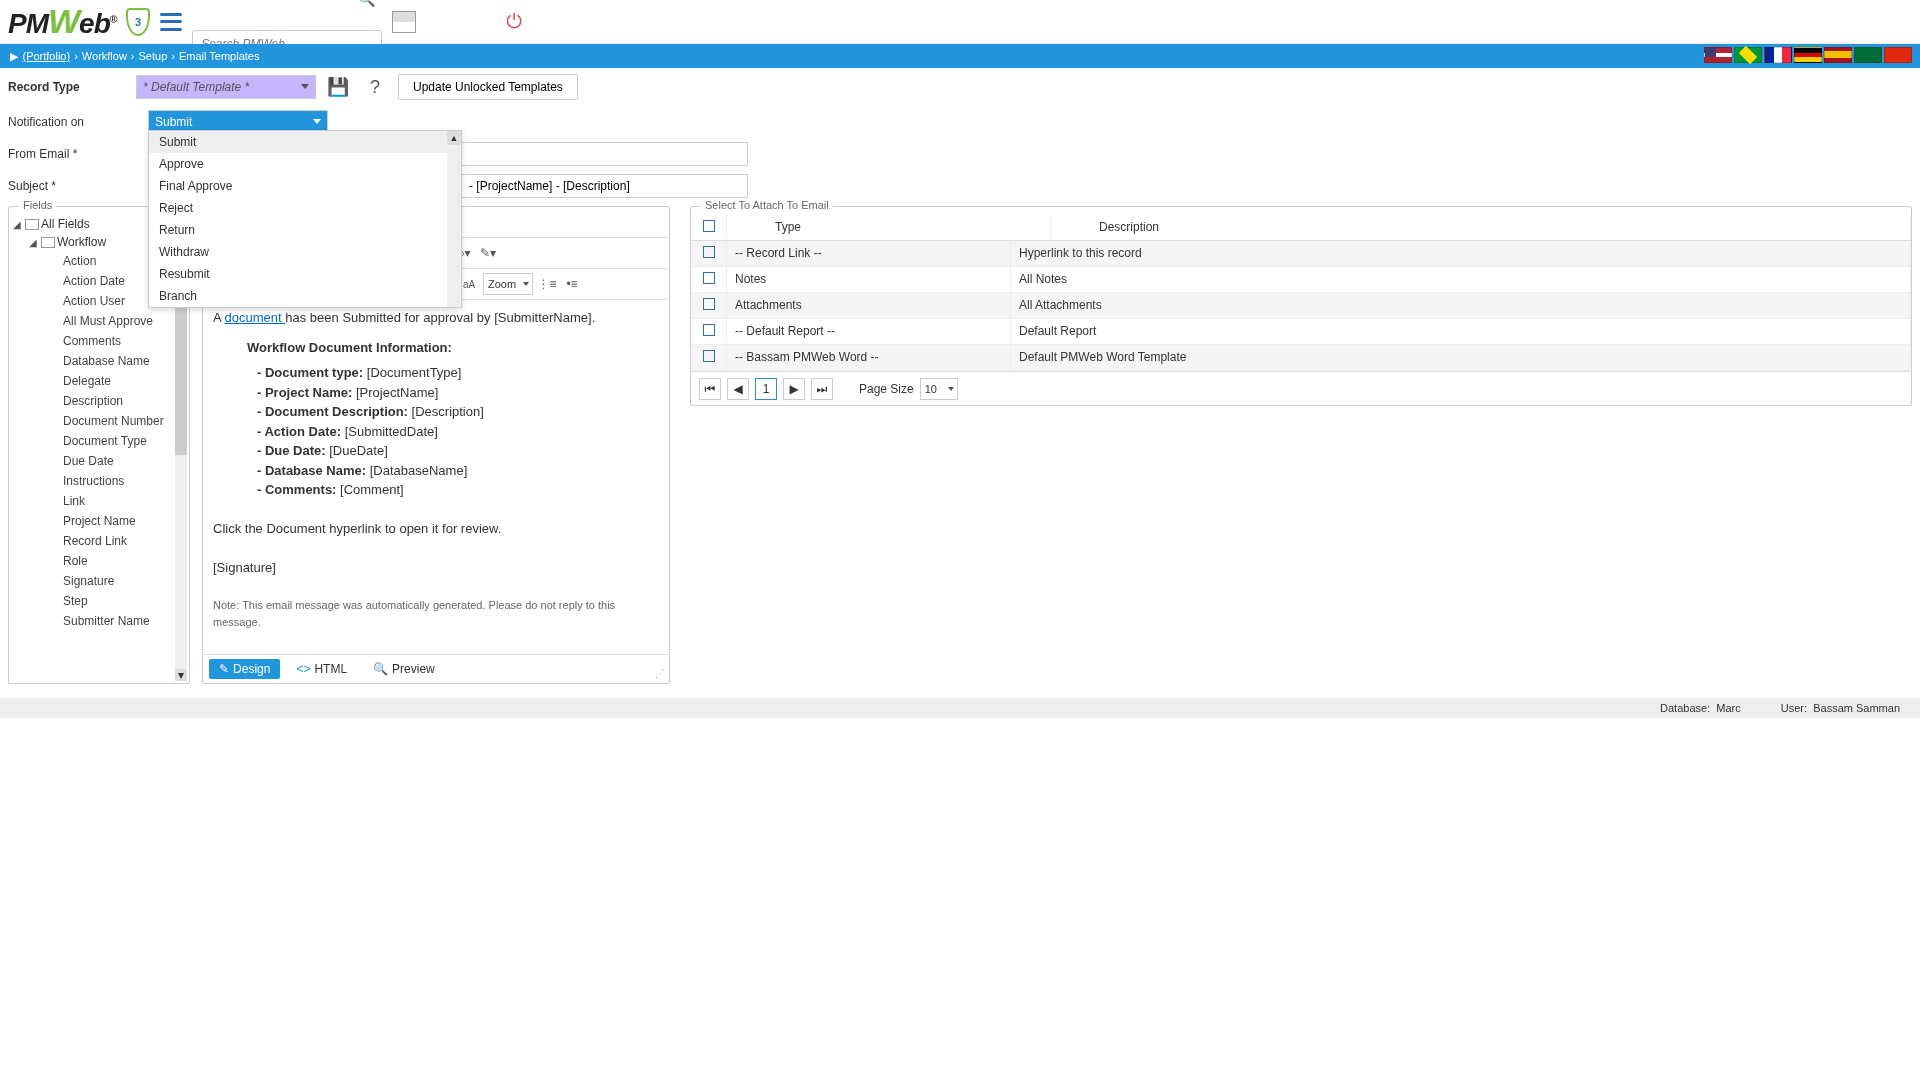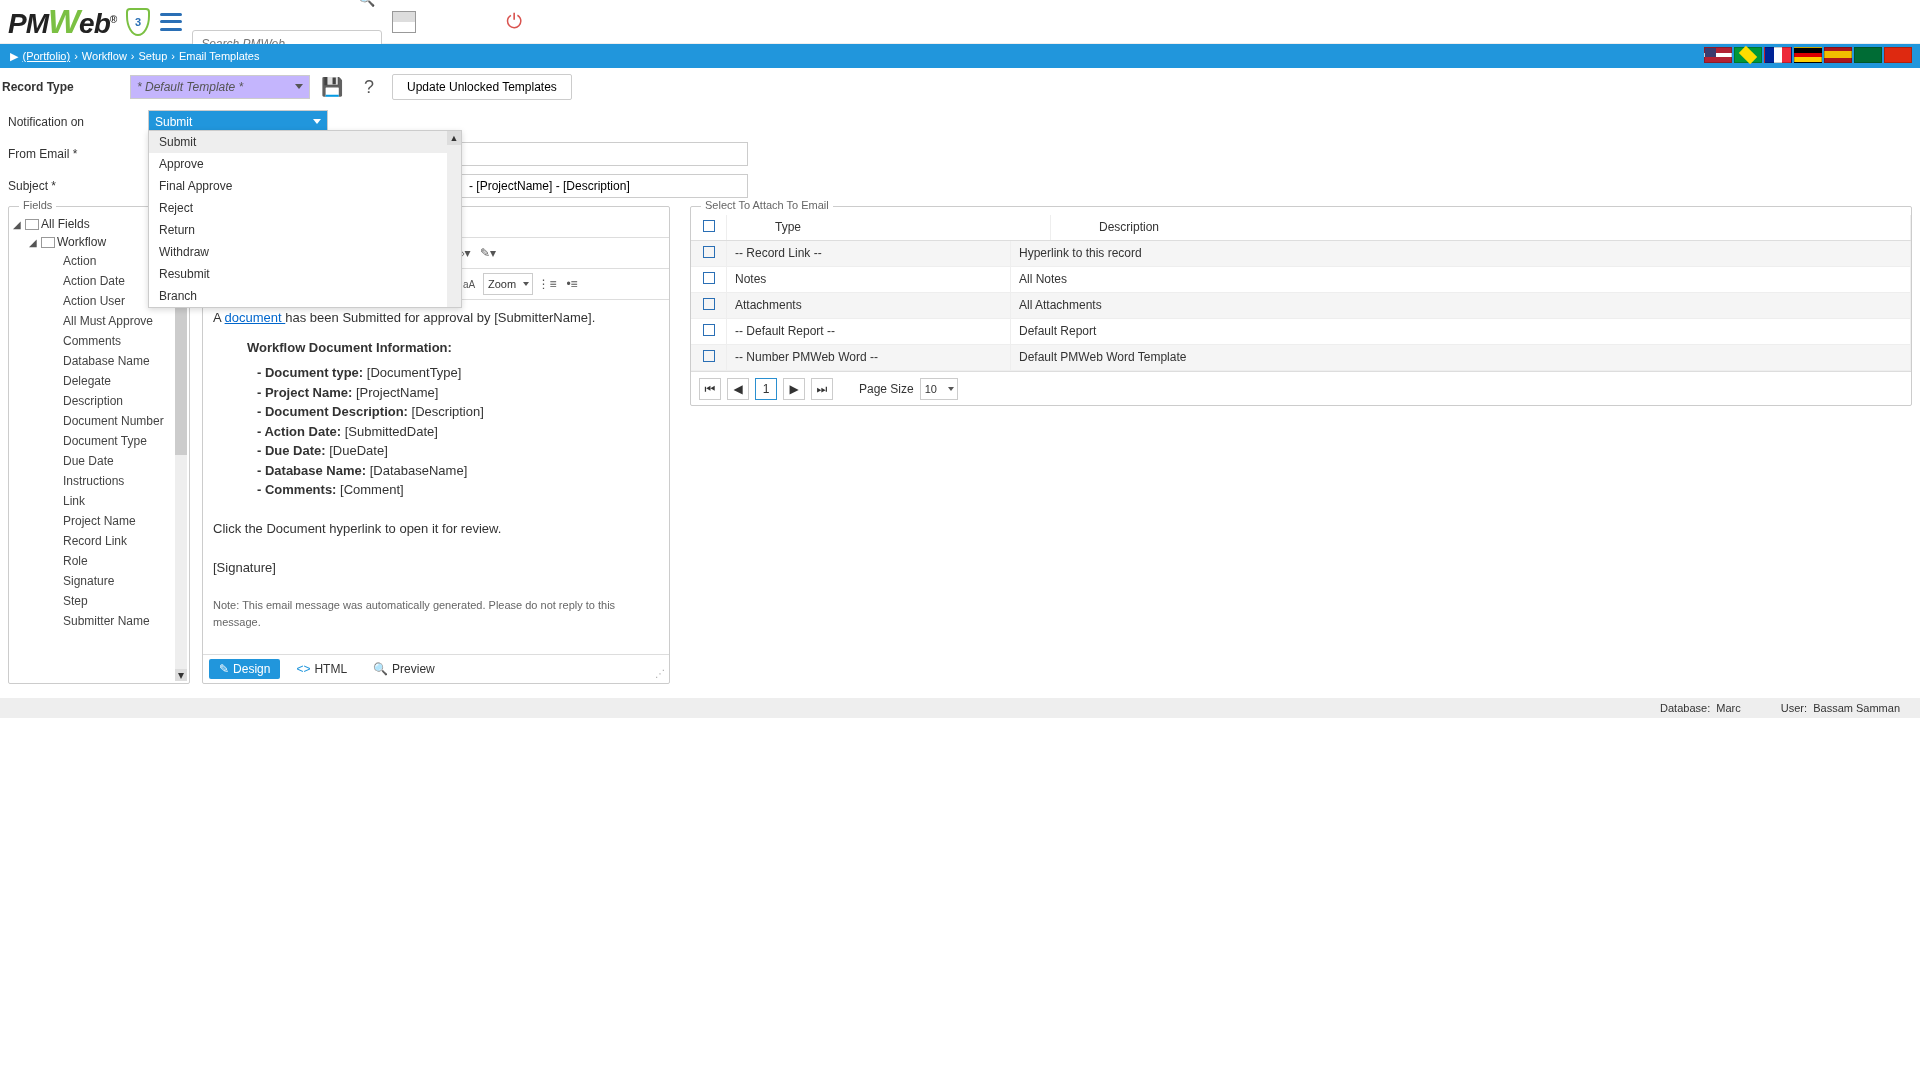--- a/index.html
+++ b/index.html
@@ -23,21 +23,21 @@
 .flag { width: 28px; height: 16px; border: 1px solid rgba(0,0,0,0.2); cursor: pointer; }
 .flag.us { background: linear-gradient(#b22234 33%, #fff 33% 66%, #b22234 66%); position: relative; }
 .flag.us::before { content:""; position:absolute; left:0; top:0; width:11px; height:9px; background:#3c3b6e; }
 .flag.br { background: #009739; position: relative; }
 .flag.br::after { content:""; position:absolute; left:5px; top:2px; width:16px; height:10px; background:#fedd00; transform: rotate(45deg); }
 .flag.fr { background: linear-gradient(90deg,#002395 33%,#fff 33% 66%,#ed2939 66%); }
 .flag.de { background: linear-gradient(#000 33%,#dd0000 33% 66%,#ffce00 66%); }
 .flag.es { background: linear-gradient(#aa151b 25%,#f1bf00 25% 75%,#aa151b 75%); }
 .flag.sa { background: #006c35; }
 .flag.cn { background: #de2910; }
-.toolbar-row { display: flex; align-items: center; padding: 6px 2px; gap: 10px; }
+.toolbar-row { display: flex; align-items: center; padding: 6px 8px; gap: 10px; }
 .toolbar-row label { font-size: 12px; font-weight: bold; width: 118px; }
 .combo { border: 1px solid #ccc; height: 24px; display: flex; align-items: center; padding: 0 20px 0 6px; position: relative; font-size: 12px; background: #c4b5fd; }
 .combo .arr { position: absolute; right: 6px; top: 8px; width: 0; height: 0; border-left: 4px solid transparent; border-right: 4px solid transparent; border-top: 5px solid #555; }
 .combo.record { width: 180px; font-style: italic; color: #555; }
 .combo.blue { background: #2196dc; color: #fff; width: 180px; }
 .combo.blue .arr { border-top-color: #fff; }
 .icon-btn { width: 26px; height: 26px; display: flex; align-items: center; justify-content: center; font-size: 18px; color: #555; cursor: pointer; border: 1px solid transparent; }
 .upd-btn { border: 1px solid #ccc; padding: 5px 14px; font-size: 12px; background: #fff; cursor: pointer; border-radius: 2px; }
 .form-row { display: flex; align-items: center; padding: 4px 8px; }
 .form-row label { font-size: 12px; width: 140px; }
@@ -321,21 +321,21 @@
           <div class="att-col-type">Attachments</div>
           <div class="att-col-desc">All Attachments</div>
         </div>
         <div class="att-row">
           <div class="att-col-chk"><span class="chk"></span></div>
           <div class="att-col-type">-- Default Report --</div>
           <div class="att-col-desc">Default Report</div>
         </div>
         <div class="att-row">
           <div class="att-col-chk"><span class="chk"></span></div>
-          <div class="att-col-type">-- Number PMWeb Word --</div>
+          <div class="att-col-type">-- Bassam PMWeb Word --</div>
           <div class="att-col-desc">Default PMWeb Word Template</div>
         </div>
       </div>
     <div class="att-pager">
       <div class="pg-btn">⏮</div>
       <div class="pg-btn">◀</div>
       <div class="pg-num">1</div>
       <div class="pg-btn">▶</div>
       <div class="pg-btn">⏭</div>
       <span style="margin-left:20px;">Page Size</span>

